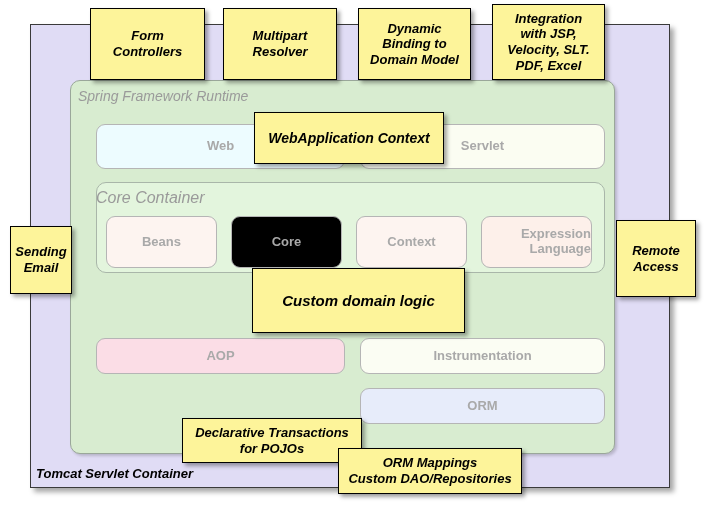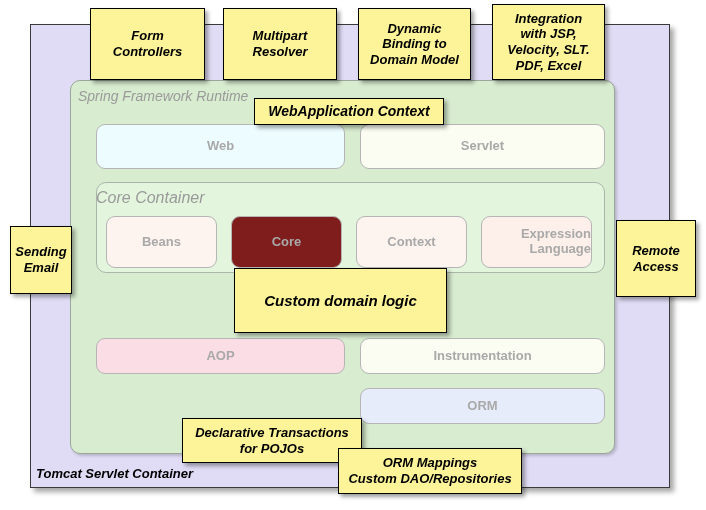--- a/index.html
+++ b/index.html
@@ -104,21 +104,21 @@
     font-size: 13px;
     font-weight: bold;
     color: #a9a9a9;
     line-height: 1.15;
   }
 
   .m-web      { left:96px;  top:124px; width:249px; height:45px; background:#edfcff; }
   .m-servlet  { left:360px; top:124px; width:245px; height:45px; background:#fbfdf2; }
 
   .m-beans    { left:106px; top:216px; width:111px; height:52px; background:#fdf4f0; }
-  .m-core     { left:231px; top:216px; width:111px; height:52px; background:#7f1d1d; }
+  .m-core     { left:231px; top:216px; width:111px; height:52px; background:#000000; }
   .m-context  { left:356px; top:216px; width:111px; height:52px; background:#fdf4f0; }
   .m-el       { left:481px; top:216px; width:111px; height:52px; background:#fdf0ea; }
 
   .m-aop      { left:96px;  top:338px; width:249px; height:36px; background:#fbdde6; }
   .m-instr    { left:360px; top:338px; width:245px; height:36px; background:#fbfdf3; }
 
   .m-tx       { left:96px;  top:388px; width:249px; height:36px; background:#fdeef6; }
   .m-orm      { left:360px; top:388px; width:245px; height:36px; background:#e7ecfa; }
 
   
@@ -138,26 +138,26 @@
     color: #000000;
     line-height: 1.2;
     padding: 2px 4px;
   }
 
   .n-form     { left:90px;  top:8px;   width:115px; height:72px; }
   .n-multi    { left:223px; top:8px;   width:114px; height:72px; }
   .n-dynamic  { left:358px; top:8px;   width:113px; height:72px; }
   .n-integ    { left:492px; top:4px;   width:113px; height:76px; }
 
-  .n-webapp   { left:254px; top:98px;  width:190px; height:27px; font-size:14px; }
+  .n-webapp   { left:254px; top:112px;  width:190px; height:52px; font-size:14px; }
 
   .n-sending  { left:10px;  top:226px; width:62px;  height:68px; }
   .n-remote   { left:616px; top:220px; width:80px;  height:77px; }
 
-  .n-custom   { left:234px; top:268px; width:213px; height:65px; font-size:15px; }
+  .n-custom   { left:252px; top:268px; width:213px; height:65px; font-size:15px; }
 
   .n-decl     { left:182px; top:418px; width:180px; height:45px; }
   .n-ormmap   { left:338px; top:448px; width:184px; height:46px; }
 
   .note span { display: block; }
 </style>
 </head>
 <body>
 
 <div id="canvas">

